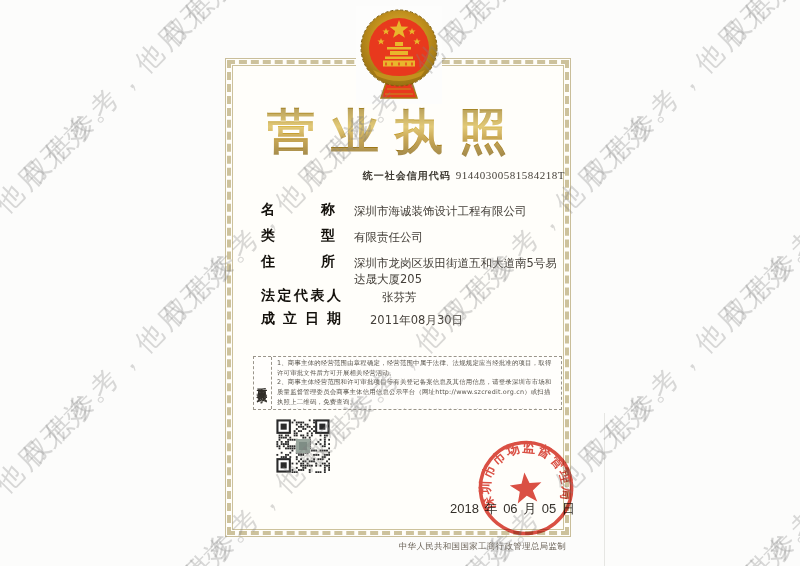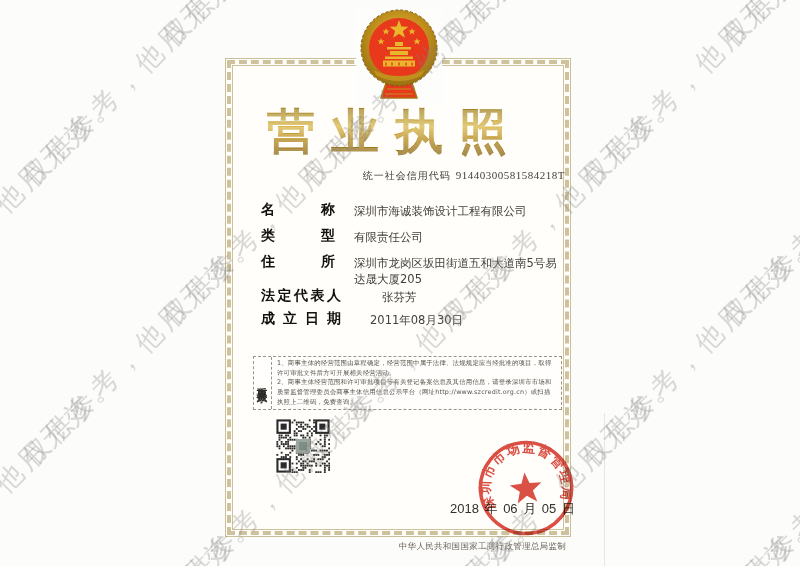--- a/index.html
+++ b/index.html
@@ -16,21 +16,21 @@
           background:#fdfdfc;display:flex;align-items:center;justify-content:center;}
   
   #title{position:absolute;left:243px;top:100px;width:296px;text-align:center;z-index:11;
          font-family:"DejaVu Serif","Liberation Serif",serif;font-weight:bold;font-size:48px;
          letter-spacing:16px;padding-left:8px;box-sizing:border-box;
          background:linear-gradient(180deg,#8a6a14 0%,#d9b84a 42%,#b88c1e 60%,#6f5108 100%);
          -webkit-background-clip:text;background-clip:text;color:transparent;
          text-shadow:0 1px 0 rgba(255,255,255,0.25);}
   
   #credit{position:absolute;left:225px;top:164px;width:340px;text-align:right;z-index:11;}
-  #credit .lab{font-size:10px;font-weight:normal;color:#3f3b33;letter-spacing:1px;padding-left:16px;}
+  #credit .lab{font-size:10px;font-weight:bold;color:#3f3b33;letter-spacing:1px;padding-left:16px;}
   #credit .code{font-size:11px;color:#46413a;font-family:"Liberation Serif","DejaVu Serif",serif;letter-spacing:0.5px;}
   
   .frow{position:absolute;z-index:11;}
   .flab{position:absolute;left:261px;font-size:14px;font-weight:bold;color:#14110c;white-space:nowrap;}
   .fval{position:absolute;left:354px;font-size:11.5px;color:#45403a;width:212px;line-height:16px;}
   .ls2{letter-spacing:46px;}
   .ls4{letter-spacing:8px;}
   .ls5{letter-spacing:2.5px;}
   
   #notice{position:absolute;left:253px;top:356px;width:309px;height:54px;z-index:11;

